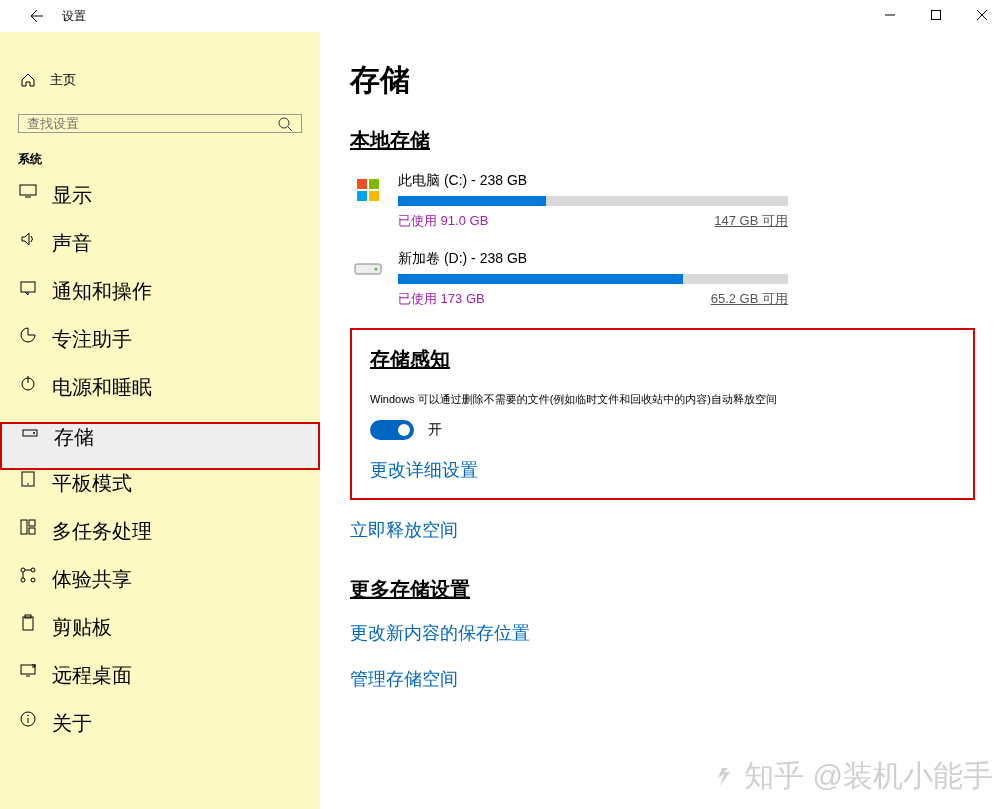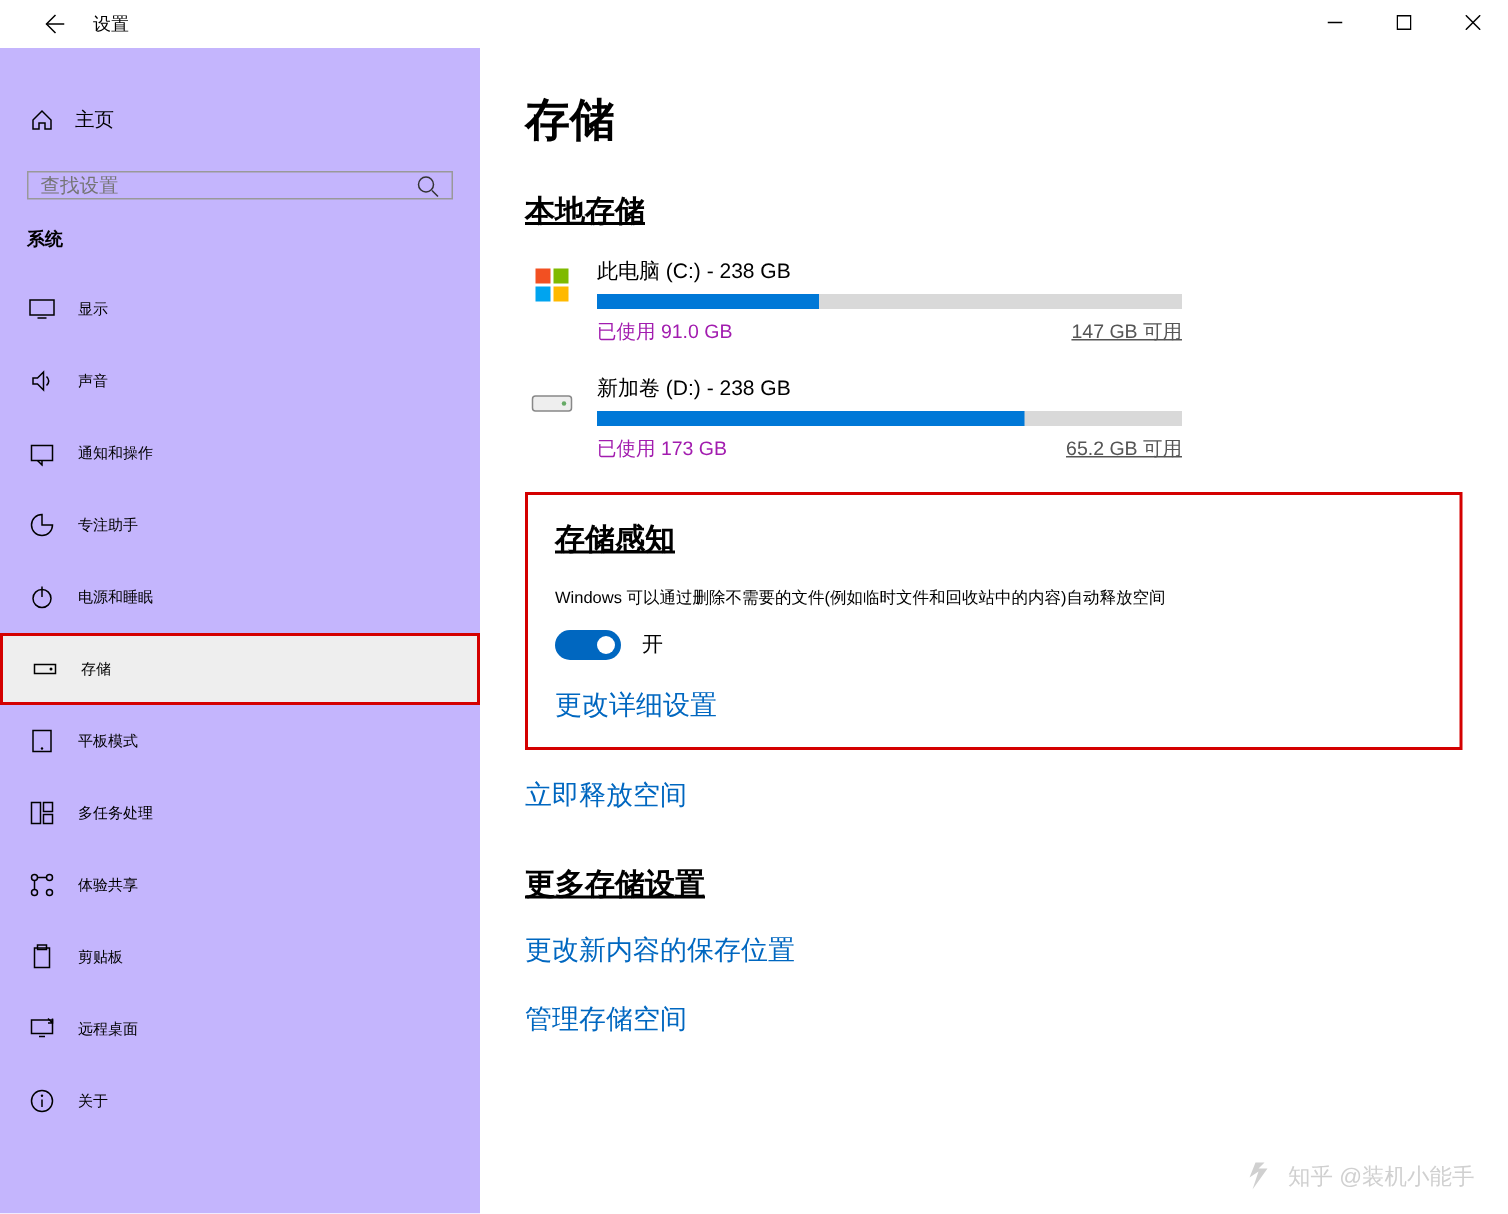--- a/index.html
+++ b/index.html
@@ -6,31 +6,31 @@
 body { background: #ffffff; color: #000000; width: 1005px; height: 809px; overflow: hidden; position: relative; }
 
 .titlebar { height: 32px; display: flex; align-items: center; padding-left: 20px; }
 .titlebar .back { width: 30px; height: 30px; display: flex; align-items: center; justify-content: center; cursor: pointer; }
 .titlebar .title { font-size: 12px; margin-left: 12px; }
 .win-controls { position: absolute; right: 0; top: 0; display: flex; }
 .win-btn { width: 46px; height: 30px; display: flex; align-items: center; justify-content: center; cursor: pointer; }
 .win-btn svg { stroke: #000; fill: none; }
 
 .container { display: flex; height: calc(809px - 32px); }
-.sidebar { width: 320px; background: #c4b5fd; padding-top: 28px; height: 100%; overflow-y: auto; }
+.sidebar { width: 320px; background: #fef9c3; padding-top: 28px; height: 100%; overflow-y: auto; }
 .home-row { display: flex; align-items: center; padding: 0 18px; height: 40px; margin-bottom: 14px; cursor: pointer; }
 .home-row .icon, .nav-item .icon { width: 20px; display: flex; justify-content: center; }
 .home-row .label { margin-left: 12px; font-size: 13px; }
 
 .search-box { margin: 0 18px 18px 18px; border: 1px solid #999; height: 19px; display: flex; align-items: center; padding: 0 8px; }
 .search-box input { border: none; outline: none; flex: 1; font-size: 13px; background: transparent; }
 .search-box .search-icon { color: #333; }
 
 .cat-header { font-size: 12px; font-weight: 600; margin: 10px 18px 14px 18px; }
-.nav-item { display: flex; align-items: center; height: 48px; padding: 0 18px; cursor: pointer; font-size: 10px; }
+.nav-item { display: flex; height: 48px; padding: 0 18px; cursor: pointer; font-size: 20px; }
 .nav-item .label { margin-left: 14px; }
 .nav-item.highlighted { border: 2px solid #d40000; background: #eeeeee; }
 .nav-item.highlighted .label { }
 
 .main { flex: 1; padding: 28px 30px 30px 30px; overflow-y: auto; position: relative; }
 h1.page-title { font-size: 30px; font-weight: 600; margin-bottom: 26px; }
 h2.section-title { font-size: 20px; font-weight: 600; margin-bottom: 18px; margin-top: 24px; text-decoration: underline; }
 
 .disk-row { display: flex; align-items: flex-start; margin-bottom: 20px; }
 .disk-icon { width: 36px; height: 36px; margin-right: 12px; display:flex; align-items:center; justify-content:center;}
@@ -46,21 +46,21 @@
 .sense-box h2.section-title { margin-top: 0; }
 .sense-desc { font-size: 11px; line-height: 1.5; margin-bottom: 12px; }
 .toggle-row { display: flex; align-items: center; margin-bottom: 14px; }
 .toggle { width: 44px; height: 20px; border-radius: 20px; background: #0067c0; position: relative; cursor: pointer; }
 .toggle-knob { width: 12px; height: 12px; background: #fff; border-radius: 50%; position: absolute; right: 4px; top: 4px; }
 .toggle-label { margin-left: 14px; font-size: 14px; }
 .link { color: #0067c0; font-size: 18px; cursor: pointer; display: inline-block; margin-top: 4px; }
 .link-block { display:block; margin-top: 18px;}
 .more-links .link { display:block; margin-bottom: 22px;}
 
-.watermark { position: absolute; right: 22px; bottom: 12px; color: #d0d0d0; font-size: 15px; display:flex; align-items:center; gap:8px; font-weight:500;}
+.watermark { position: absolute; right: 12px; bottom: 12px; color: #d0d0d0; font-size: 30px; display:flex; align-items:center; gap:8px; font-weight:500;}
 .watermark svg { fill:#d0d0d0; }
 
 svg { display:block; }
 </style>
 </head>
 <body>
 
 <div class="titlebar">
   <div class="back">
     <svg width="16" height="16" viewBox="0 0 16 16">

